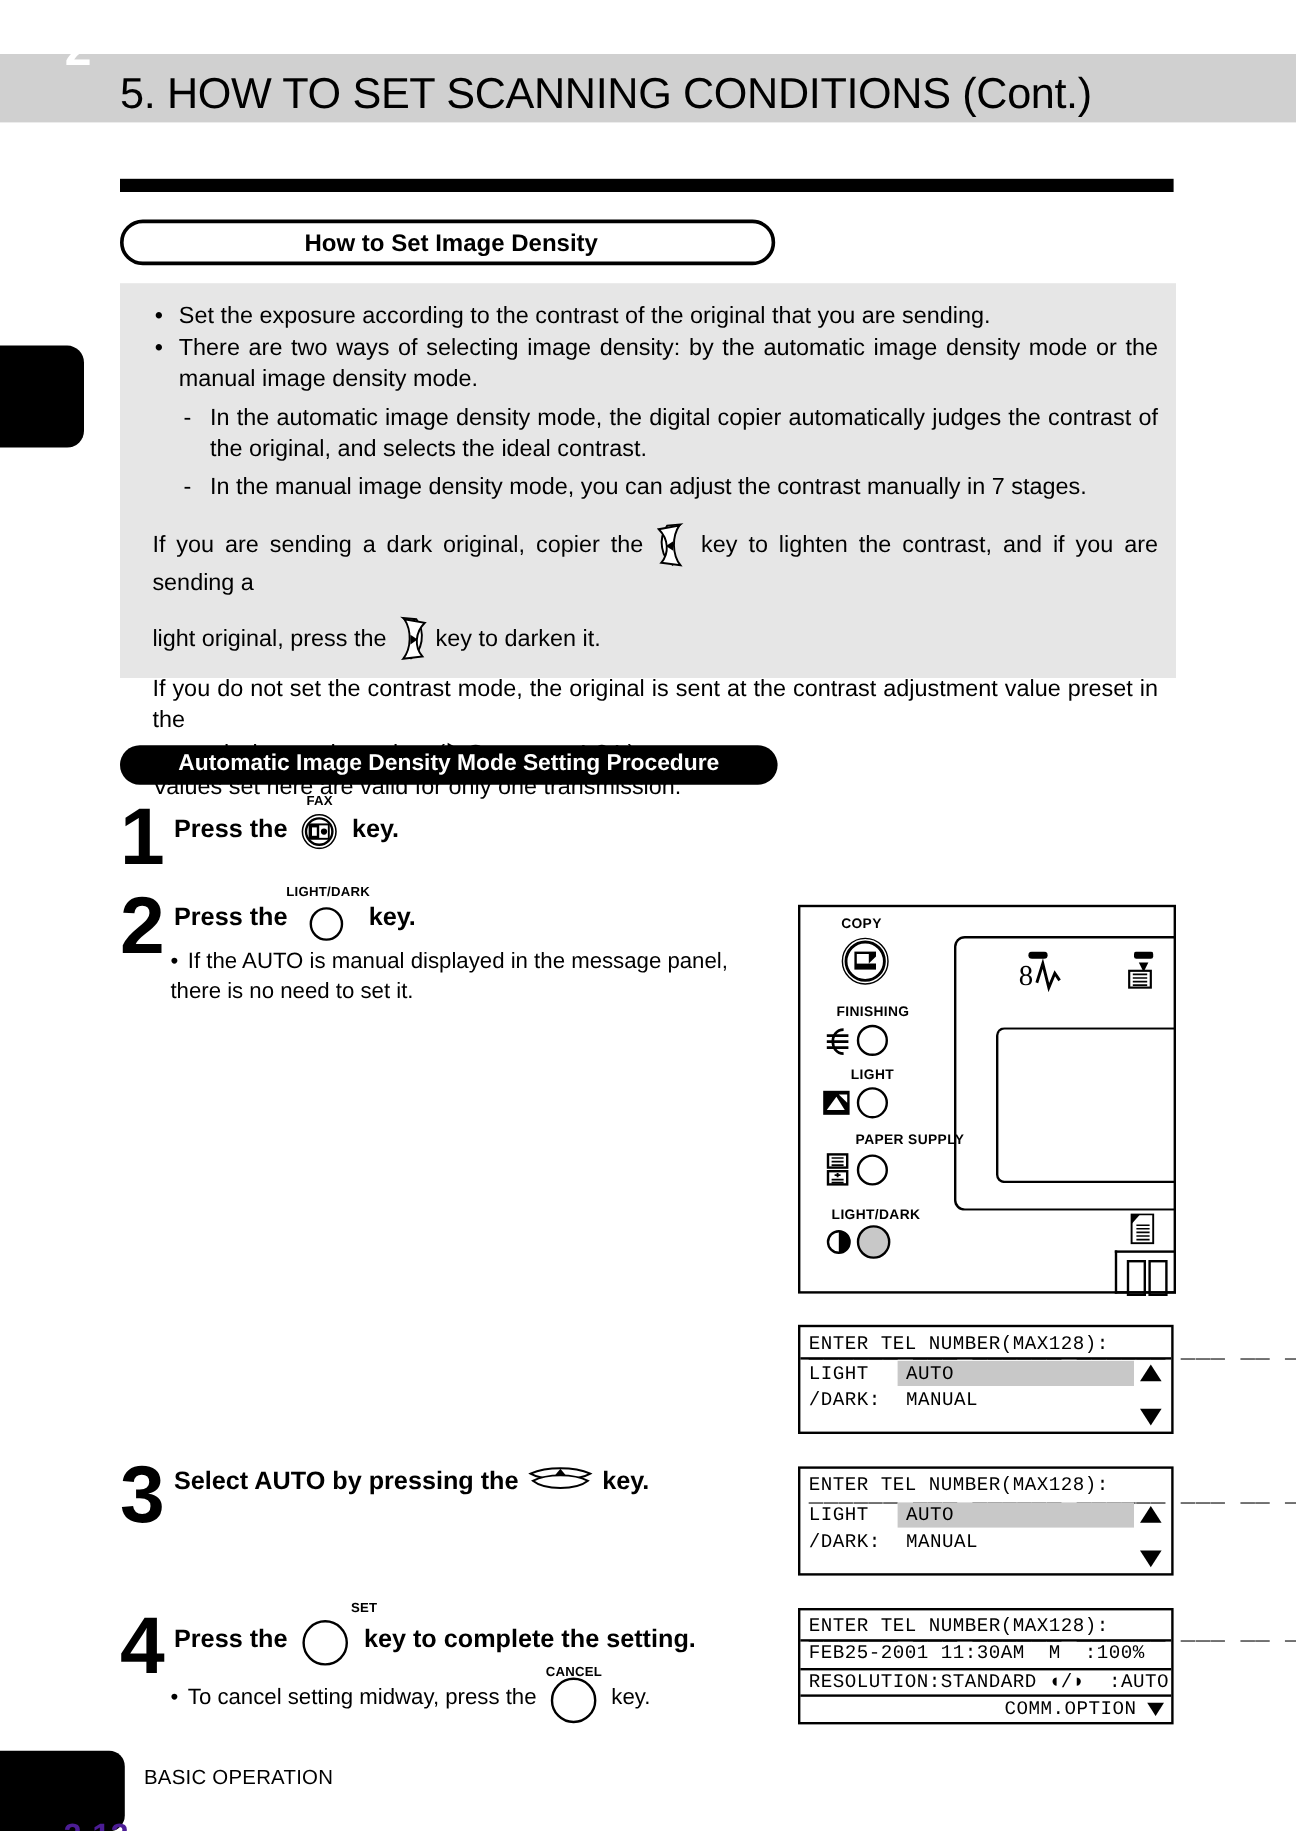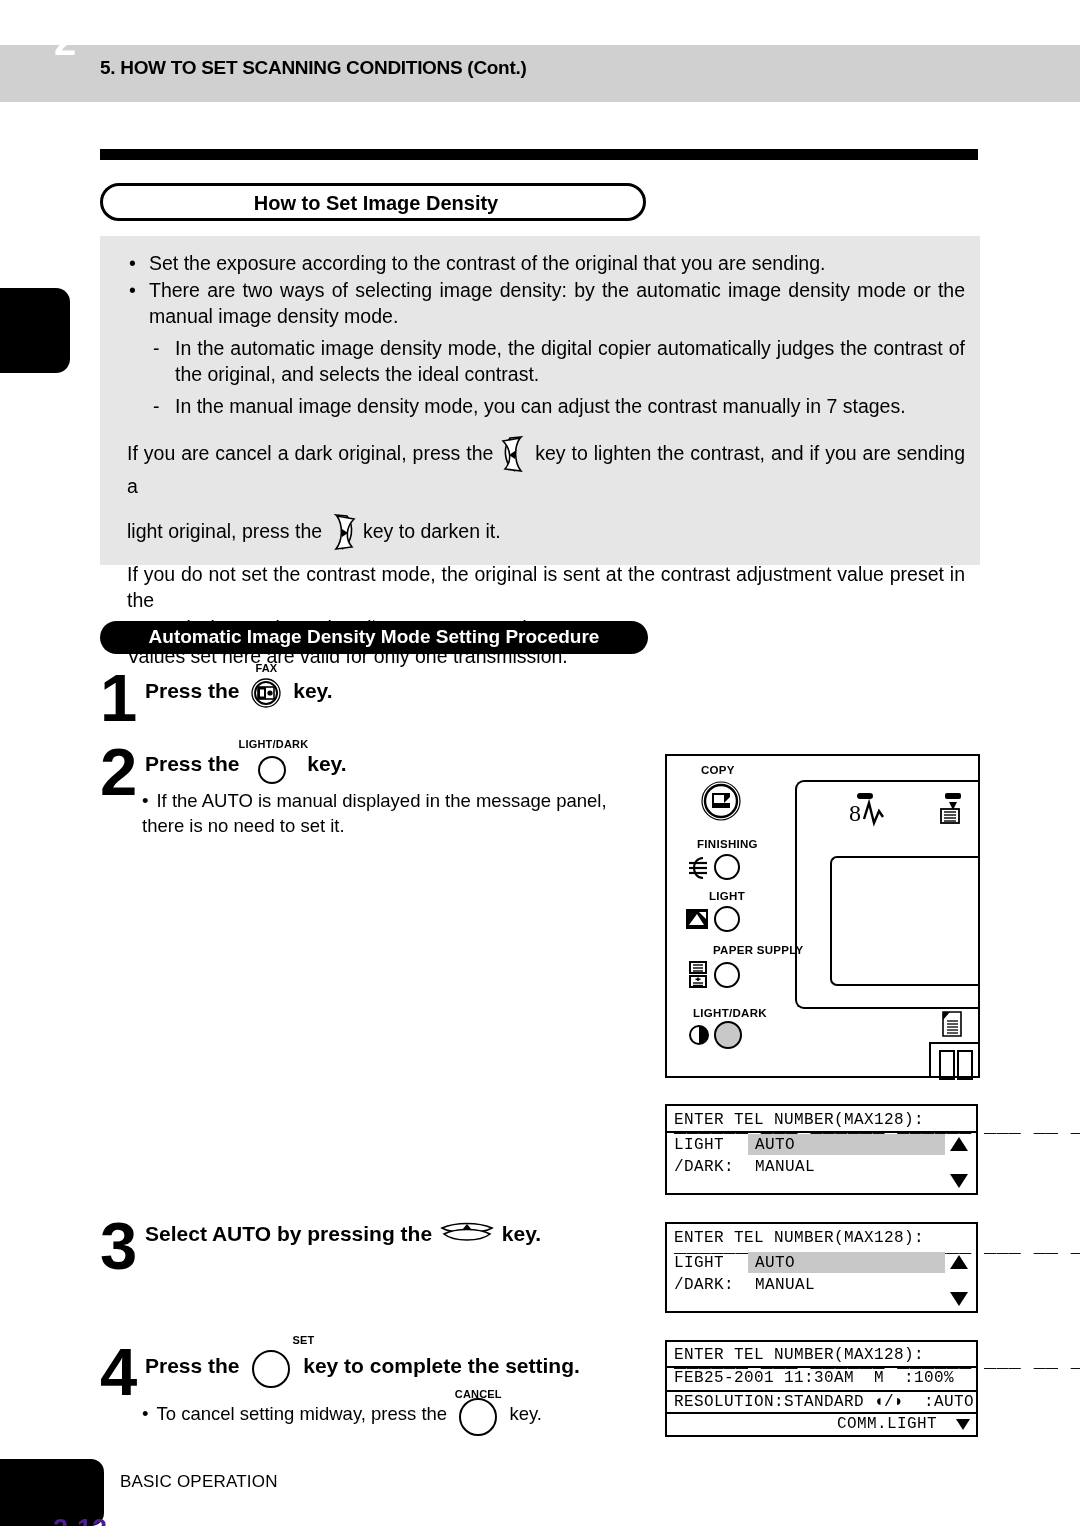--- a/index.html
+++ b/index.html
@@ -19,22 +19,22 @@
   
   .header-band {
     position: absolute;
     left: 0; top: 45px;
     width: 1080px; height: 57px;
     background: #d0d0d0;
   }
   .header-title {
     position: absolute;
     left: 100px; top: 57px;
-    font-size: 19px;
-    font-weight: bold;
+    font-size: 36px;
+    font-weight: normal;
     letter-spacing: -0.3px;
     white-space: nowrap;
   }
 
   
   .top-rule {
     position: absolute;
     left: 100px; top: 149px;
     width: 878px; height: 11px;
     background: #000000;
@@ -340,21 +340,21 @@
       <span class="dchar">-</span>
       <span>In the automatic image density mode, the digital copier automatically judges the contrast of the original, and selects the ideal contrast.</span>
     </div>
 
     <div class="dash-row">
       <span class="dchar">-</span>
       <span>In the manual image density mode, you can adjust the contrast manually in 7 stages.</span>
     </div>
 
     <div class="para jn" style="margin-top:16px;">
-      <span>If you are cancel a dark original, press the</span>
+      <span>If you are sending a dark original, copier the</span>
       <span class="fan-key">
         <svg width="26" height="38" viewBox="0 0 26 38">
           <path d="M20 2 C10 10, 6 26, 14 36 C4 30, 1 14, 9 3 Z" fill="#fff" stroke="#000" stroke-width="1.6"></path>
           <path d="M2 6 C10 14, 11 26, 4 34 L20 36 C13 27, 13 12, 19 3 Z" fill="#fff" stroke="#000" stroke-width="1.6"></path>
           <polygon points="14,16 14,24 8,20" fill="#000"></polygon>
         </svg>
       </span>
       <span>key to lighten the contrast, and if you are sending a</span>
     </div>
 
@@ -572,19 +572,19 @@
 </div>
 
 <div class="lcd" style="left:665px; top:1340px; width:313px; height:97px;">
   <div class="lcd-row" style="top:4px;">ENTER TEL NUMBER(MAX128):</div>
   <div class="underscores" style="left:7px; top:8px; color:#000;">______ ___ ______ ______ ___ __ __</div>
   <div class="lcd-hline" style="top:24px;"></div>
   <div class="lcd-row" style="top:27px;">FEB25-2001 11:30AM  M  :100%</div>
   <div class="lcd-hline" style="top:48px;"></div>
   <div class="lcd-row" style="top:51px;"><span>RESOLUTION:STANDARD </span><span>◖</span><span>/</span><span>◗</span><span>  :AUTO</span></div>
   <div class="lcd-hline" style="top:70px;"></div>
-  <div class="lcd-row" style="left:170px; top:73px;">COMM.LIGHT</div>
+  <div class="lcd-row" style="left:170px; top:73px;">COMM.OPTION</div>
   <div class="lcd-arrow arrow-down-sm" style="left:289px; top:77px;"></div>
 </div>
 
 <div class="footer-tab"></div>
 <div class="footer-pagenum">2-12</div>
 <div class="footer-caption">BASIC OPERATION</div>
 
 </body></html>

